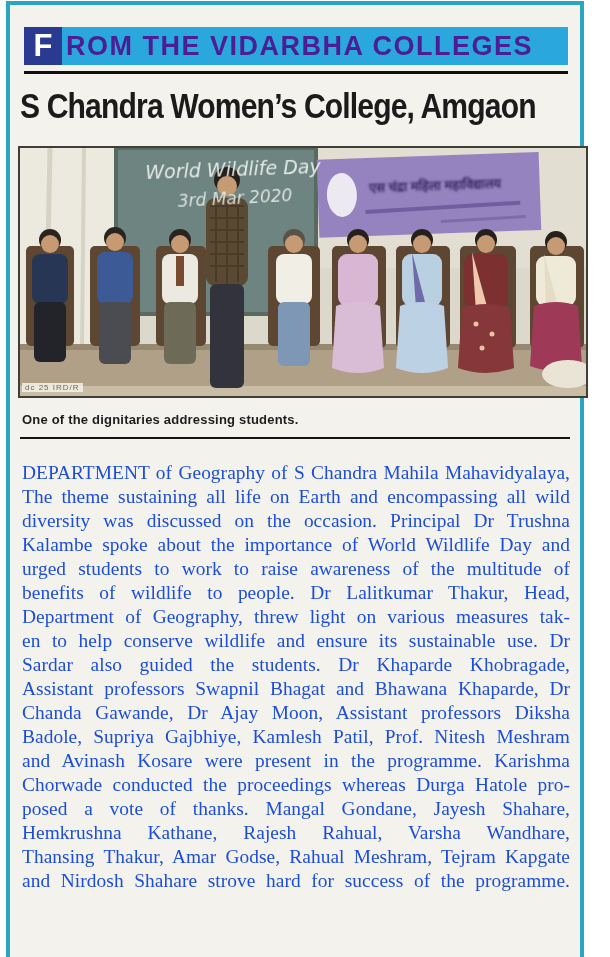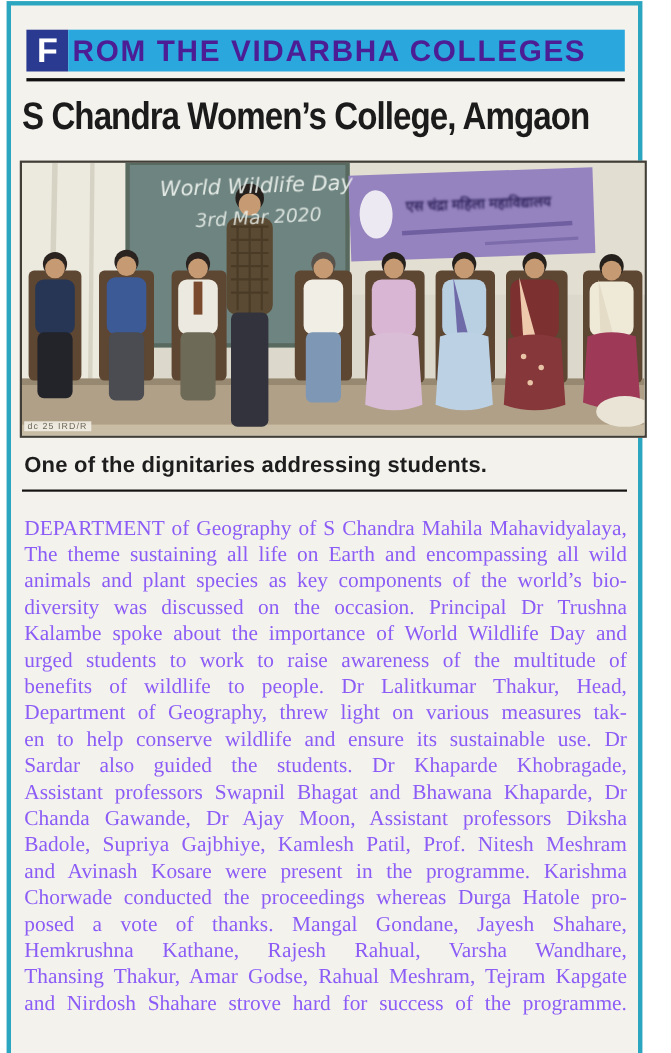--- a/index.html
+++ b/index.html
@@ -72,29 +72,29 @@
   }
   .photo-stamp{
     left:2px;bottom:4px;
     background:rgba(244,242,234,0.85);color:#6b6657;
     font-size:8px;padding:0 3px;filter:blur(0.4px);
     letter-spacing:1px;
   }
   
   .caption{
     margin:14px 0 0 4px;
-    font-size:20px;font-weight:bold;color:#1d1d1d;
+    font-size:13px;font-weight:bold;color:#1d1d1d;
     letter-spacing:0.2px;
   }
   .caption-rule{
     height:2px;background:#141414;margin:10px 2px 0 2px;
   }
   
   .article{
-    margin:22px 2px 0 4px;color:#8b5cf6;
+    margin:22px 2px 0 4px;color:#1d4ed8;
   }
   .article-line{
     font-family:"Liberation Serif",serif;
     font-size:19.4px;line-height:24px;
     text-align:justify;text-align-last:justify;
     letter-spacing:0.05px;
     white-space:normal;
   }
 </style>
 </head>
@@ -226,21 +226,20 @@
     <div class="photo-overlay photo-stamp">dc 25 IRD/R</div>
   </div>
 
   <div class="caption">One of the dignitaries addressing students.</div>
   <div class="caption-rule"></div>
 
   <div class="article">
     <div>
         <div class="article-line">DEPARTMENT of Geography of S Chandra Mahila Mahavidyalaya,</div>
         <div class="article-line">The theme sustaining all life on Earth and encompassing all wild</div>
-        <div class="article-line">animals and plant species as key components of the world’s bio-</div>
         <div class="article-line">diversity was discussed on the occasion. Principal Dr Trushna</div>
         <div class="article-line">Kalambe spoke about the importance of World Wildlife Day and</div>
         <div class="article-line">urged students to work to raise awareness of the multitude of</div>
         <div class="article-line">benefits of wildlife to people. Dr Lalitkumar Thakur, Head,</div>
         <div class="article-line">Department of Geography, threw light on various measures tak-</div>
         <div class="article-line">en to help conserve wildlife and ensure its sustainable use. Dr</div>
         <div class="article-line">Sardar also guided the students. Dr Khaparde Khobragade,</div>
         <div class="article-line">Assistant professors Swapnil Bhagat and Bhawana Khaparde, Dr</div>
         <div class="article-line">Chanda Gawande, Dr Ajay Moon, Assistant professors Diksha</div>
         <div class="article-line">Badole, Supriya Gajbhiye, Kamlesh Patil, Prof. Nitesh Meshram</div>

